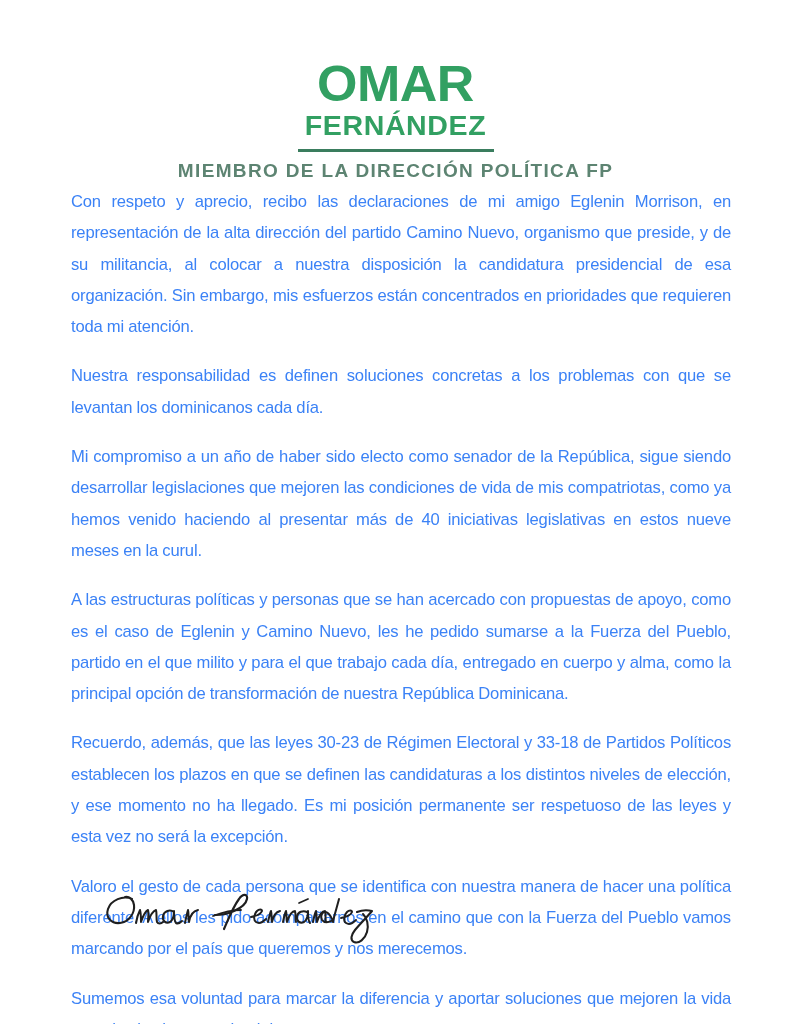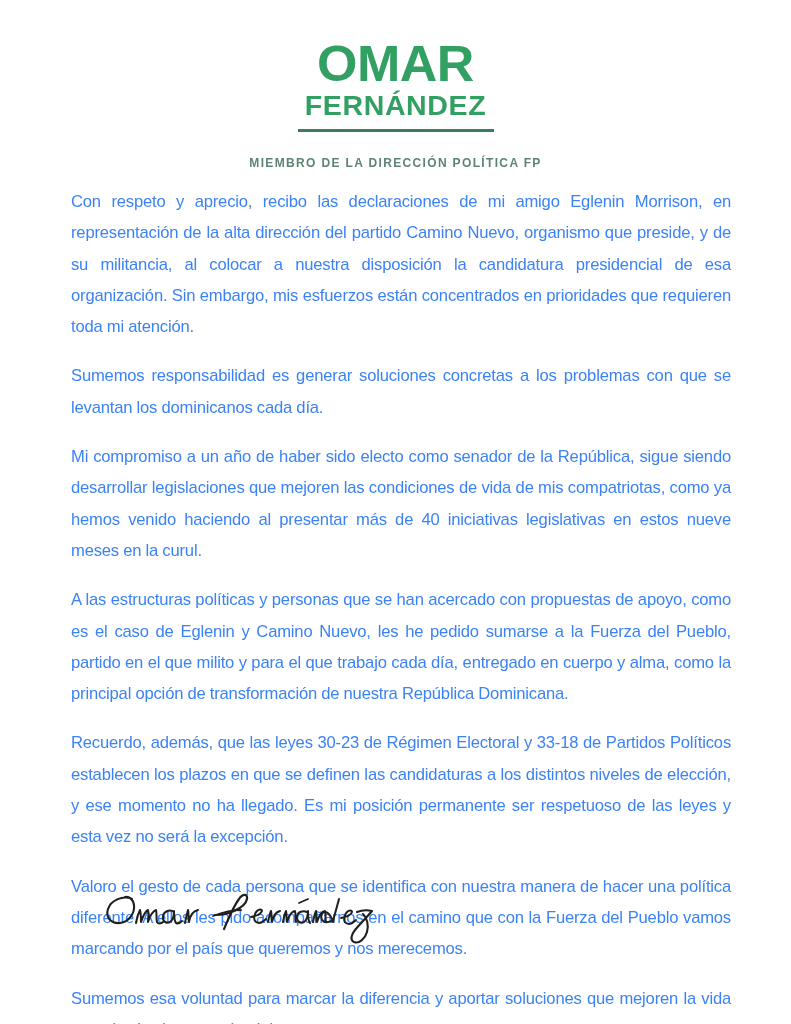--- a/index.html
+++ b/index.html
@@ -17,21 +17,21 @@
     margin: 0 auto;
     overflow: hidden;
     font-family: "Liberation Sans", "DejaVu Sans", sans-serif;
     -webkit-font-smoothing: antialiased;
   }
 
   
   .letterhead {
     position: absolute;
     left: 0;
-    top: 40px;
+    top: 60px;
     width: 791px;
     text-align: center;
   }
 
   .brand-omar {
     font-family: "Liberation Sans", "DejaVu Sans", sans-serif;
     font-weight: 700;
     font-size: 50px;
     line-height: 0.98;
     letter-spacing: -0.5px;
@@ -55,24 +55,24 @@
   .brand-rule {
     width: 196px;
     height: 3px;
     background: #3a7d5e;
     margin: 9px auto 0 auto;
     border: 0;
   }
 
   .brand-subtitle {
     display: block;
-    margin-top: 24px;
+    margin-top: 8px;
     font-family: "Liberation Sans", "DejaVu Sans", sans-serif;
     font-weight: 700;
-    font-size: 12px;
+    font-size: 19px;
     letter-spacing: 1.35px;
     color: #5d8472;
     white-space: nowrap;
   }
 
   
   .body-copy {
     position: absolute;
     left: 71px;
     top: 186px;
@@ -131,21 +131,21 @@
 
   <header class="letterhead">
     <span class="brand-omar">OMAR</span>
     <span class="brand-fernandez">FERNÁNDEZ</span>
     <hr class="brand-rule">
     <span class="brand-subtitle">MIEMBRO DE LA DIRECCIÓN POLÍTICA FP</span>
   </header>
 
   <main class="body-copy">
     <p class="para">Con respeto y aprecio, recibo las declaraciones de mi amigo Eglenin Morrison, en representación de la alta dirección del partido Camino Nuevo, organismo que preside, y de su militancia, al colocar a nuestra disposición la candidatura presidencial de esa organización. Sin embargo, mis esfuerzos están concentrados en prioridades que requieren toda mi atención.</p>
-    <p class="para">Sumemos responsabilidad es generar soluciones concretas a los problemas con que se levantan los dominicanos cada día.</p>
+    <p class="para">Nuestra responsabilidad es definen soluciones concretas a los problemas con que se levantan los dominicanos cada día.</p>
     <p class="para">Mi compromiso a un año de haber sido electo como senador de la República, sigue siendo desarrollar legislaciones que mejoren las condiciones de vida de mis compatriotas, como ya hemos venido haciendo al presentar más de 40 iniciativas legislativas en estos nueve meses en la curul.</p>
     <p class="para">A las estructuras políticas y personas que se han acercado con propuestas de apoyo, como es el caso de Eglenin y Camino Nuevo, les he pedido sumarse a la Fuerza del Pueblo, partido en el que milito y para el que trabajo cada día, entregado en cuerpo y alma, como la principal opción de transformación de nuestra República Dominicana.</p>
     <p class="para">Recuerdo, además, que las leyes 30-23 de Régimen Electoral y 33-18 de Partidos Políticos establecen los plazos en que se definen las candidaturas a los distintos niveles de elección, y ese momento no ha llegado. Es mi posición permanente ser respetuoso de las leyes y esta vez no será la excepción.</p>
     <p class="para">Valoro el gesto de cada persona que se identifica con nuestra manera de hacer una política diferente. A ellos les pido acompañarnos en el camino que con la Fuerza del Pueblo vamos marcando por el país que queremos y nos merecemos.</p>
     <p class="para">Sumemos esa voluntad para marcar la diferencia y aportar soluciones que mejoren la vida en todos los hogares dominicanos.</p>
   </main>
 
   <div class="signature-block">
 
     <div class="signature-mark">

